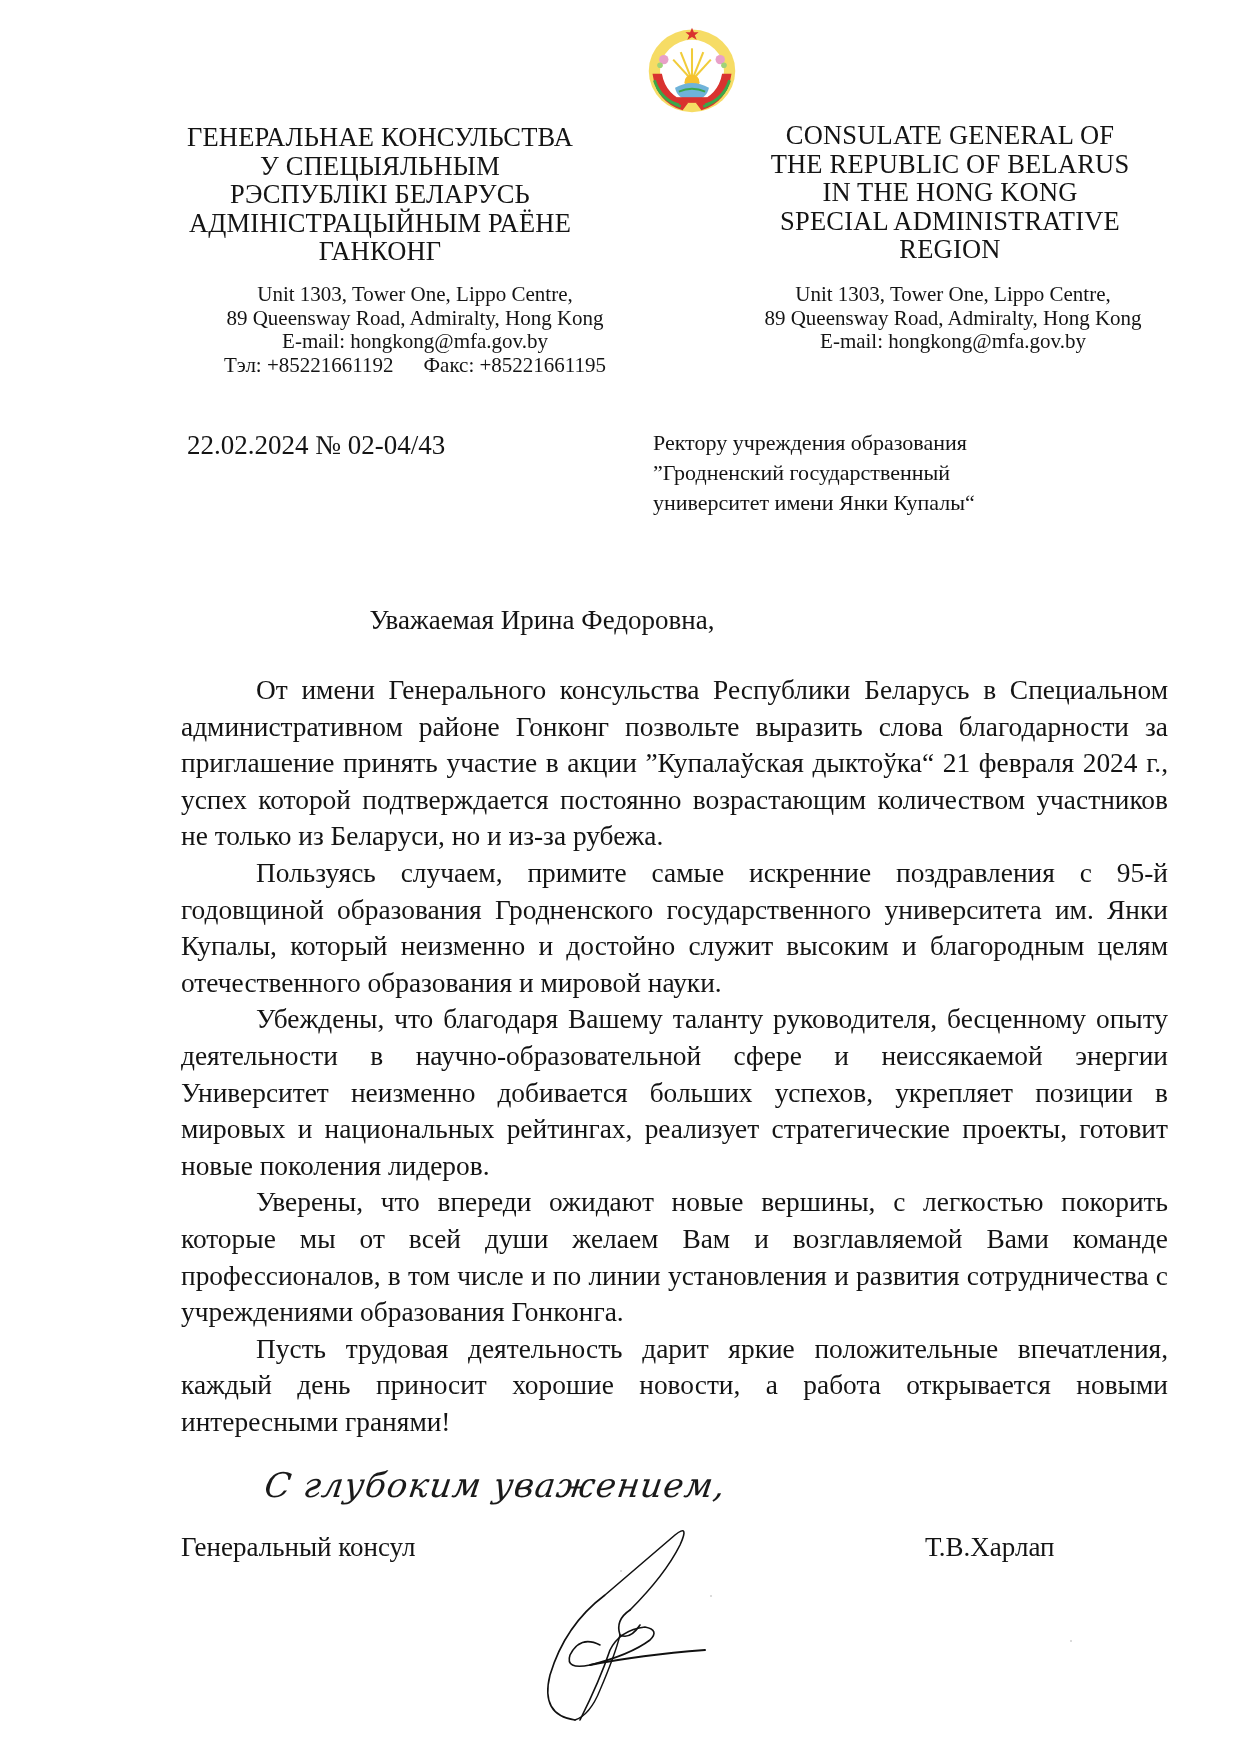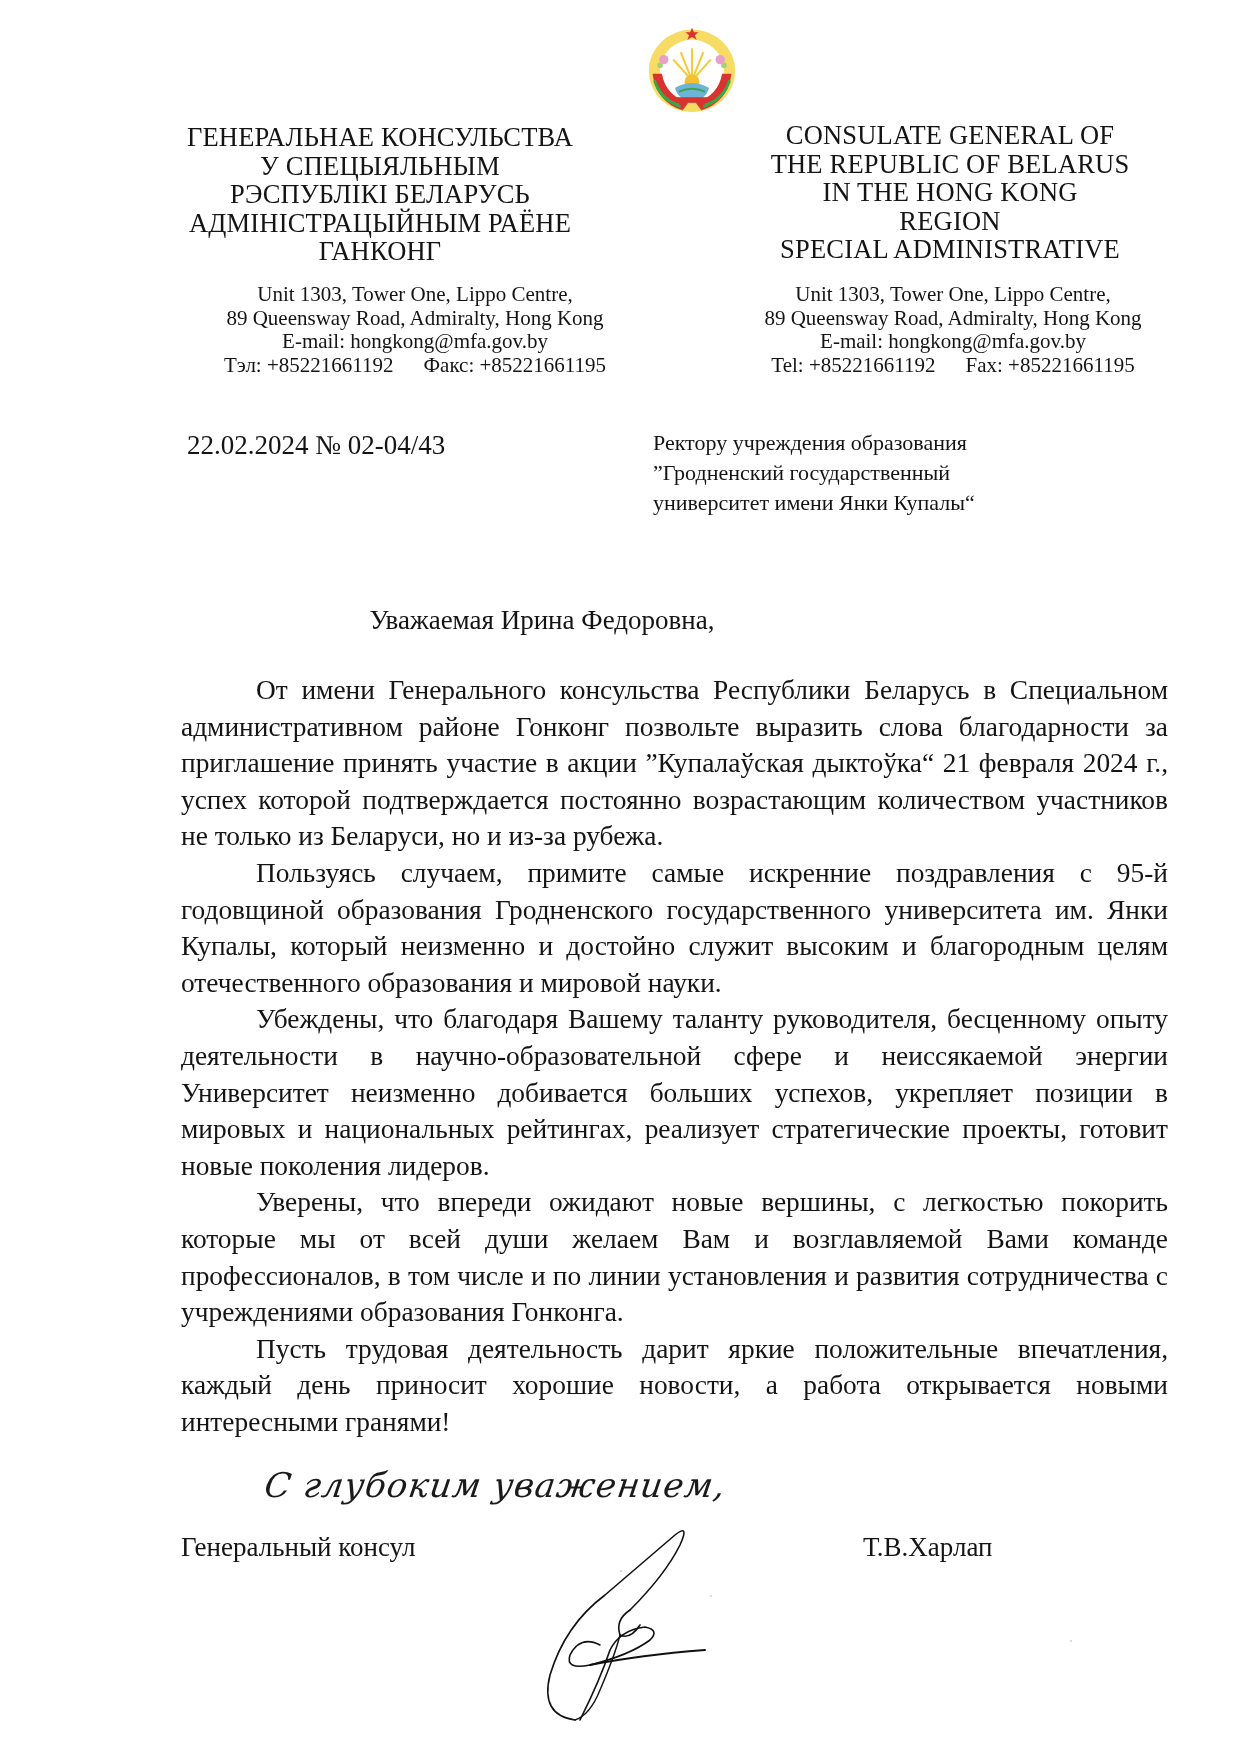--- a/index.html
+++ b/index.html
@@ -34,21 +34,21 @@
   }
   .body-text p { margin: 0; text-indent: 75px; }
 
   .closing {
     position: absolute; left: 265px; top: 1465px;
     font-family: "DejaVu Serif", serif; font-style: italic; font-size: 34px; color: #1a1a1a;
     transform: skewX(-8deg);
     letter-spacing: 1px;
   }
   .signer-title { position: absolute; left: 181px; top: 1532px; font-size: 27px; }
-  .signer-name { position: absolute; left: 863px; top: 1532px; font-size: 27px; }
+  .signer-name { position: absolute; left: 925px; top: 1532px; font-size: 27px; }
   .signature { position: absolute; left: 480px; top: 1515px; width: 260px; height: 210px; }
   .speck { position: absolute; width: 2px; height: 2px; background: #cfcfcf; border-radius: 1px; }
 </style>
 </head>
 <body>
 
 <svg class="emblem" viewBox="0 0 100 100">
 
   <ellipse cx="50" cy="52" rx="46" ry="44" fill="#f4d64a" opacity="0.85"></ellipse>
   <ellipse cx="50" cy="52" rx="34" ry="33" fill="#ffffff"></ellipse>
@@ -95,30 +95,27 @@
   <div>E-mail: hongkong@mfa.gov.by</div>
   <div class="contact-line">
     <span>Тэл: +85221661192</span><span>Факс: +85221661195</span>
   </div>
 </div>
 
 <div class="hdr-title" id="hdr-right-title">
   <div>CONSULATE GENERAL OF</div>
   <div>THE REPUBLIC OF BELARUS</div>
   <div>IN THE HONG KONG</div>
+  <div>SPECIAL ADMINISTRATIVE</div>
   <div>REGION</div>
-  <div>SPECIAL ADMINISTRATIVE</div>
 </div>
 <div class="hdr-addr" id="hdr-right-addr">
   <div>Unit 1303, Tower One, Lippo Centre,</div>
   <div>89 Queensway Road, Admiralty, Hong Kong</div>
   <div>E-mail: hongkong@mfa.gov.by</div>
-  <div class="contact-line">
-    <span>Tel: +85221661192</span><span>Fax: +85221661195</span>
-  </div>
 </div>
 
 <div class="regnum">22.02.2024 № 02-04/43</div>
 
 <div class="addressee">
   <div>Ректору учреждения образования</div>
   <div>”Гродненский государственный</div>
   <div>университет имени Янки Купалы“</div>
 </div>
 

